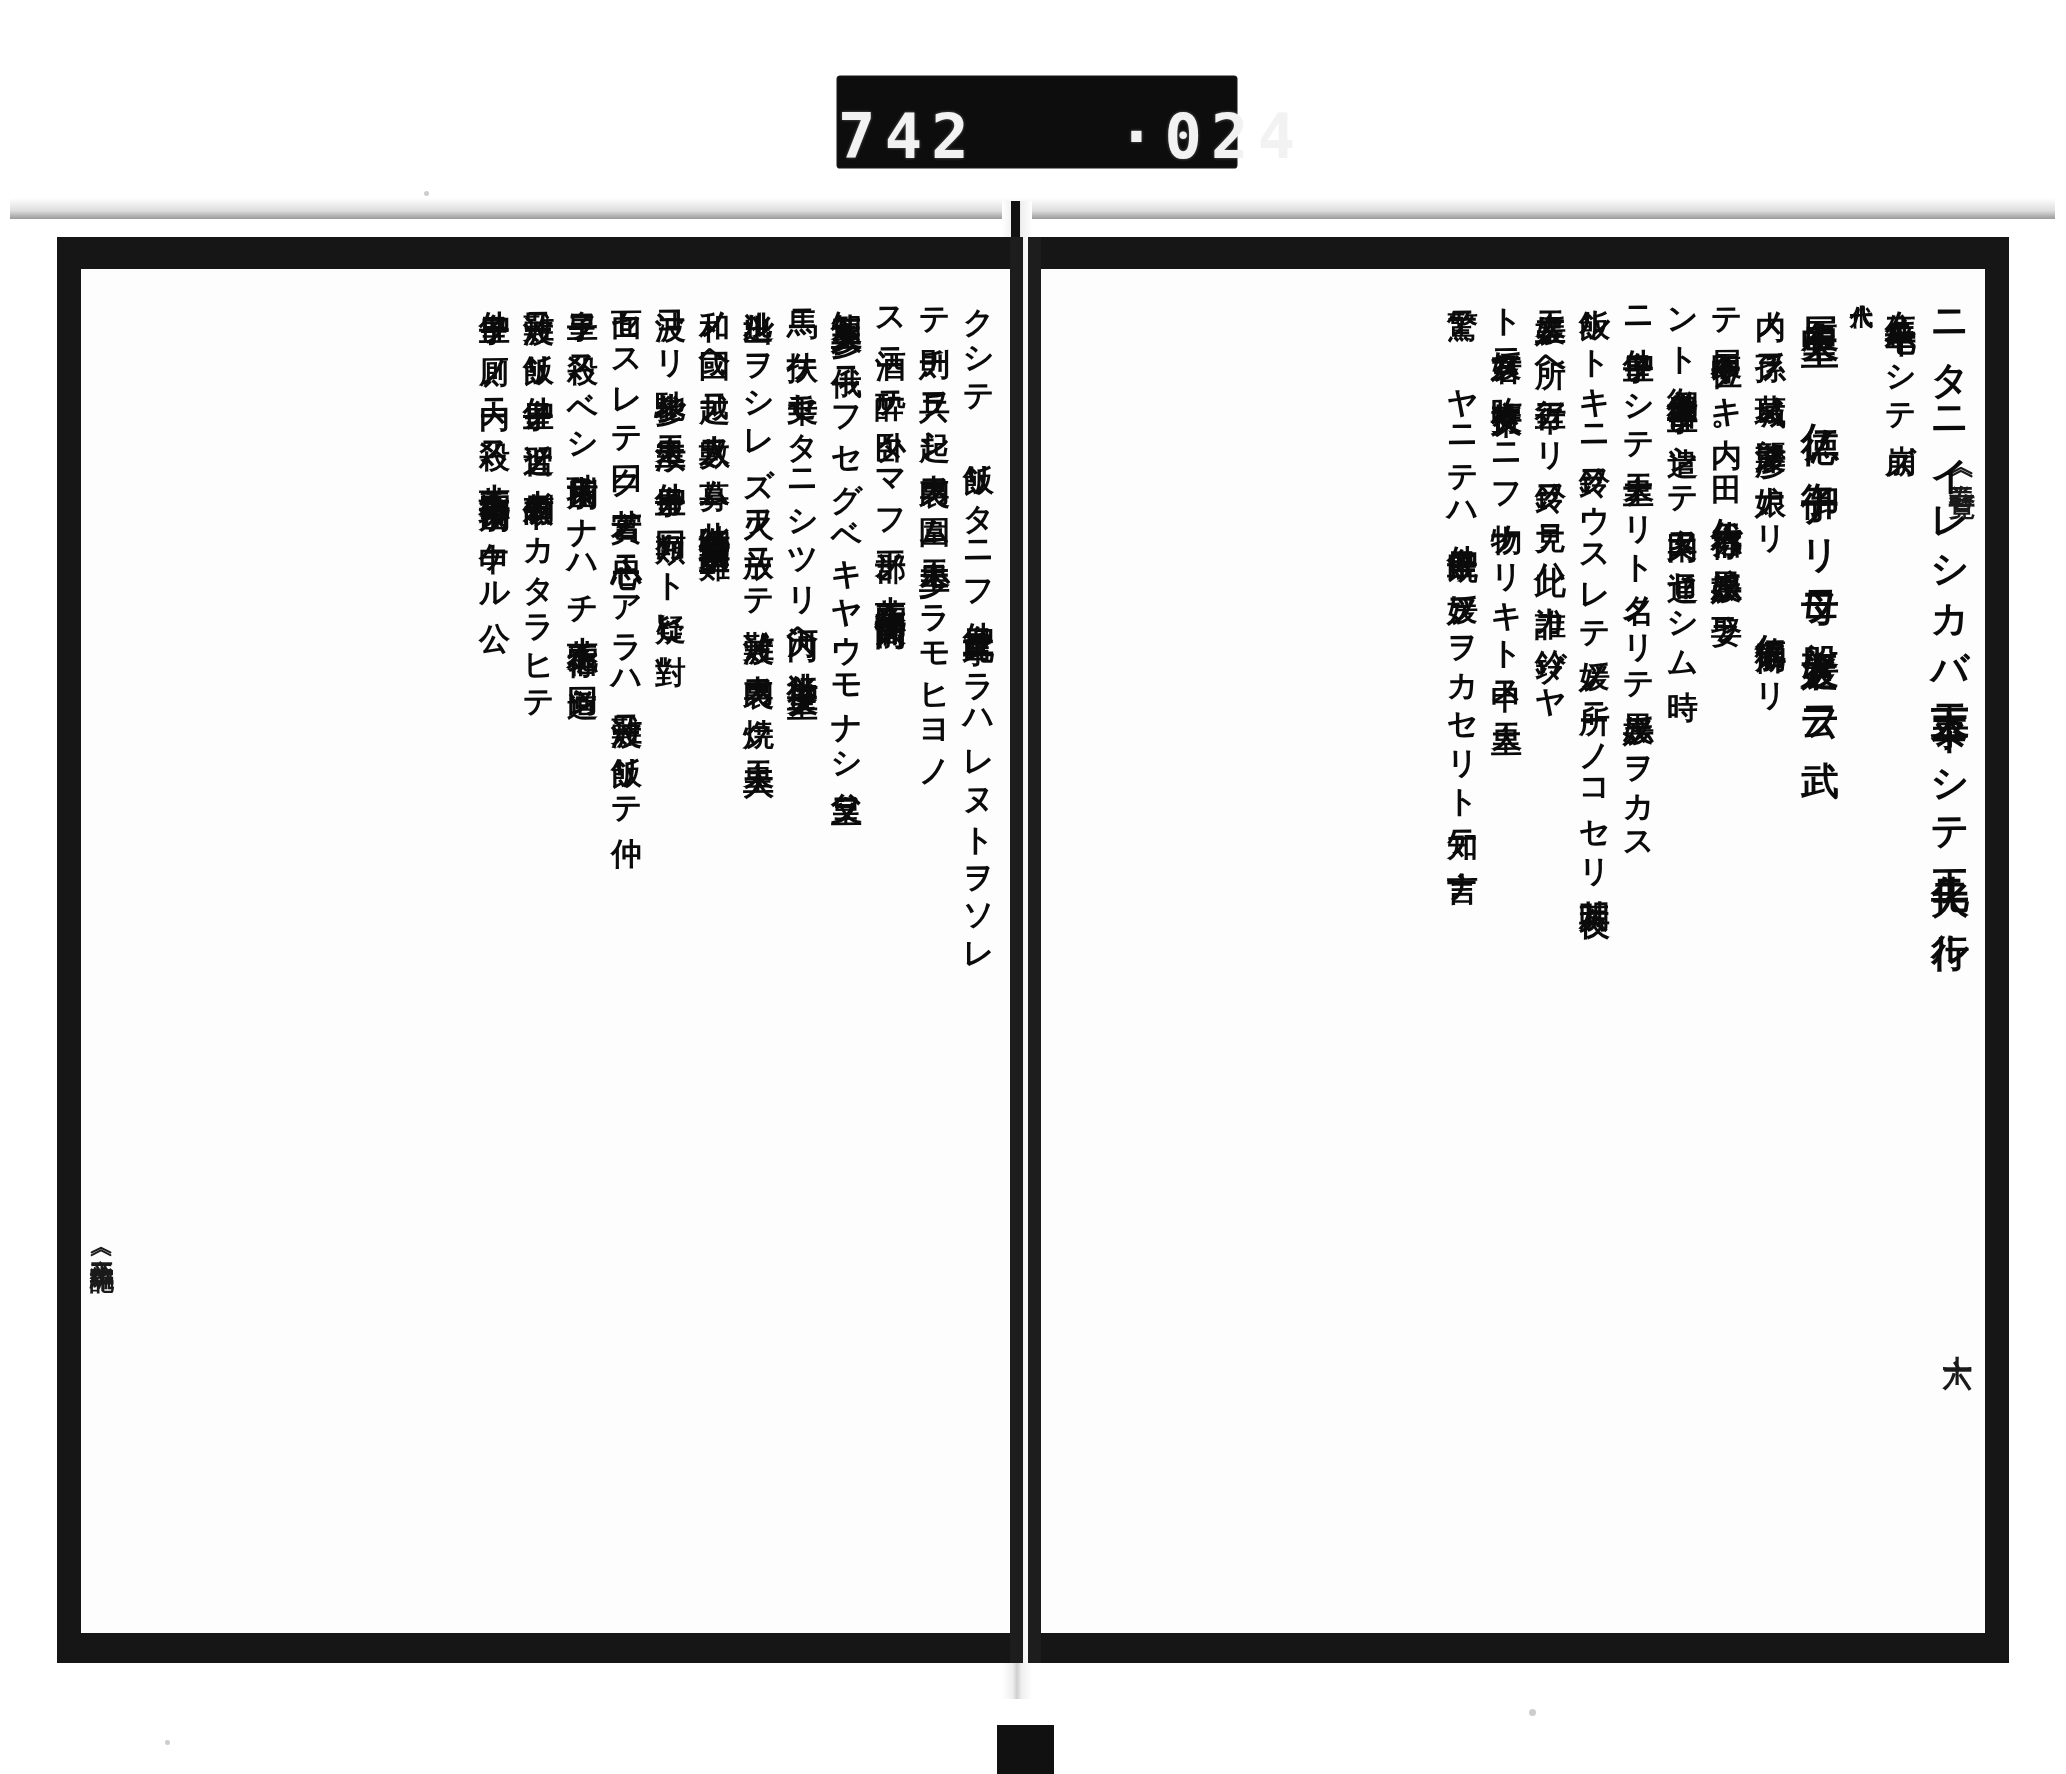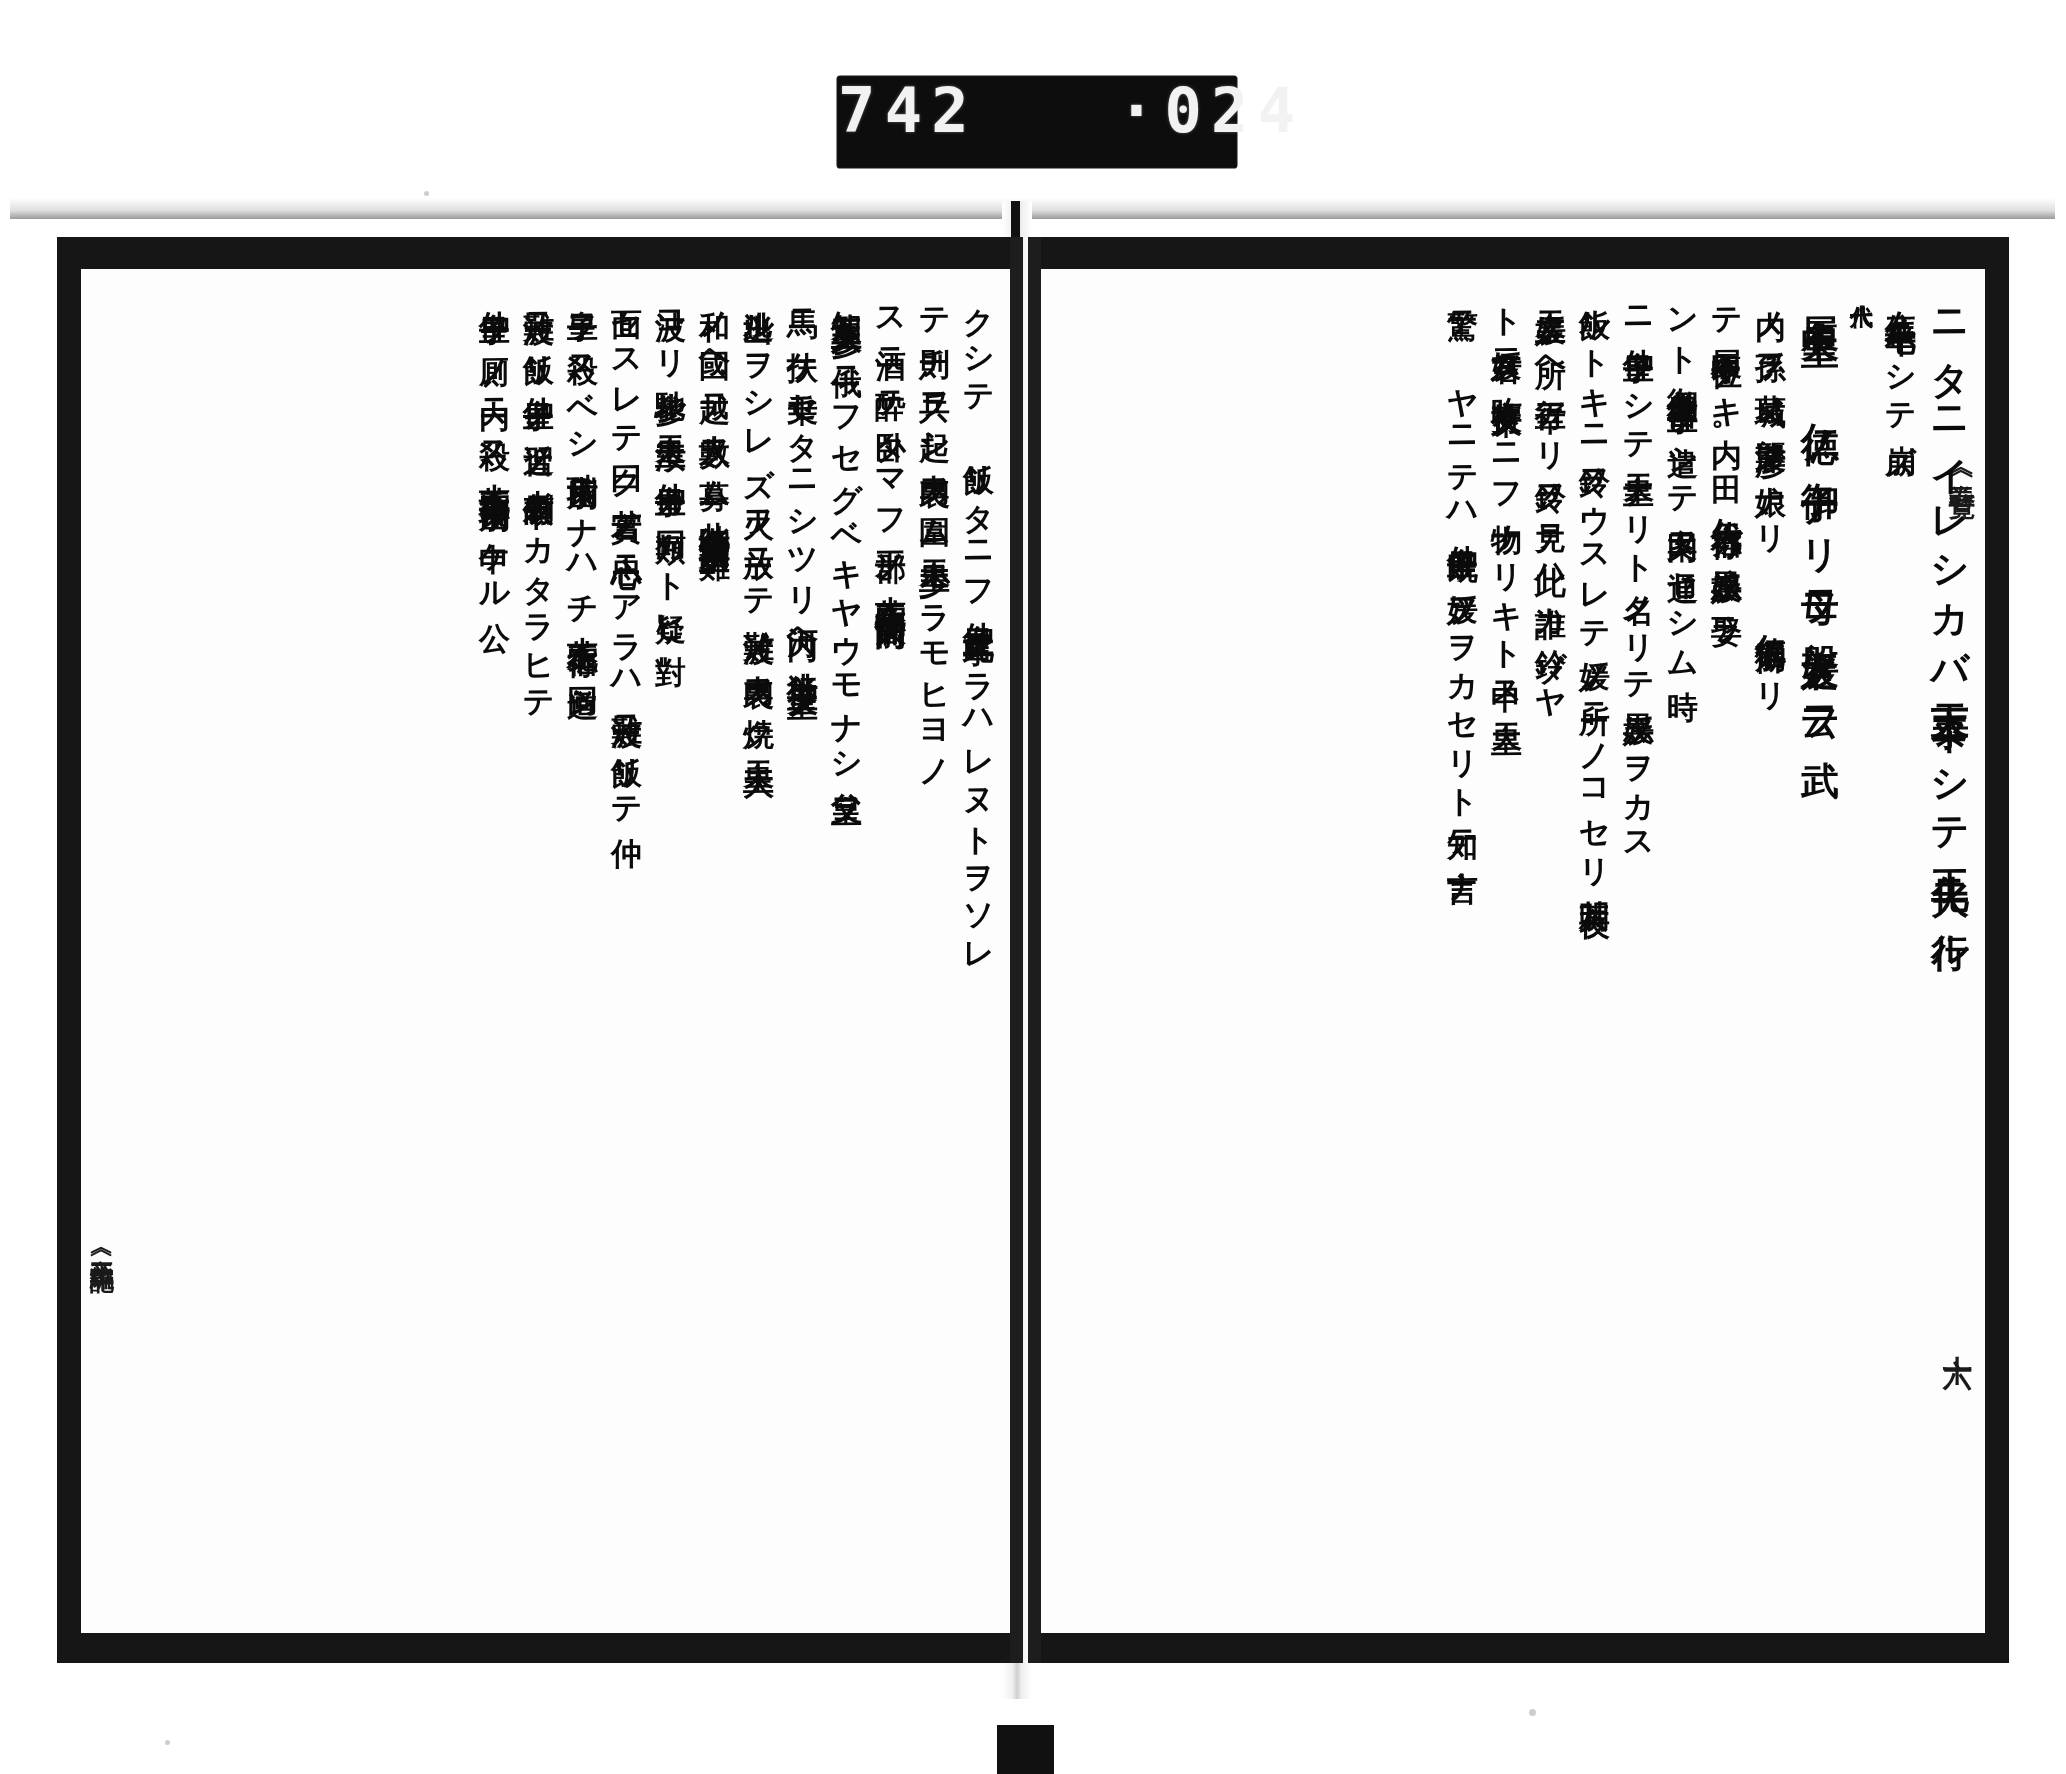--- a/index.html
+++ b/index.html
@@ -21,21 +21,21 @@
     left: 838px;
     top: 77px;
     width: 398px;
     height: 90px;
     background: #0d0d0d;
     border-radius: 2.1px;
     box-shadow: 0 0 0 1.5px #141414;
   }
   #frame-counter .digits {
     position: absolute;
-    top: 2px;
+    top: 28px;
     left: 0;
     width: 100%;
     text-align: center;
     color: #f2f2f2;
     font-family: "DejaVu Sans Mono", monospace;
     font-size: 62px;
     font-weight: 700;
     letter-spacing: 9.3px;
     line-height: 64px;
     white-space: pre;

